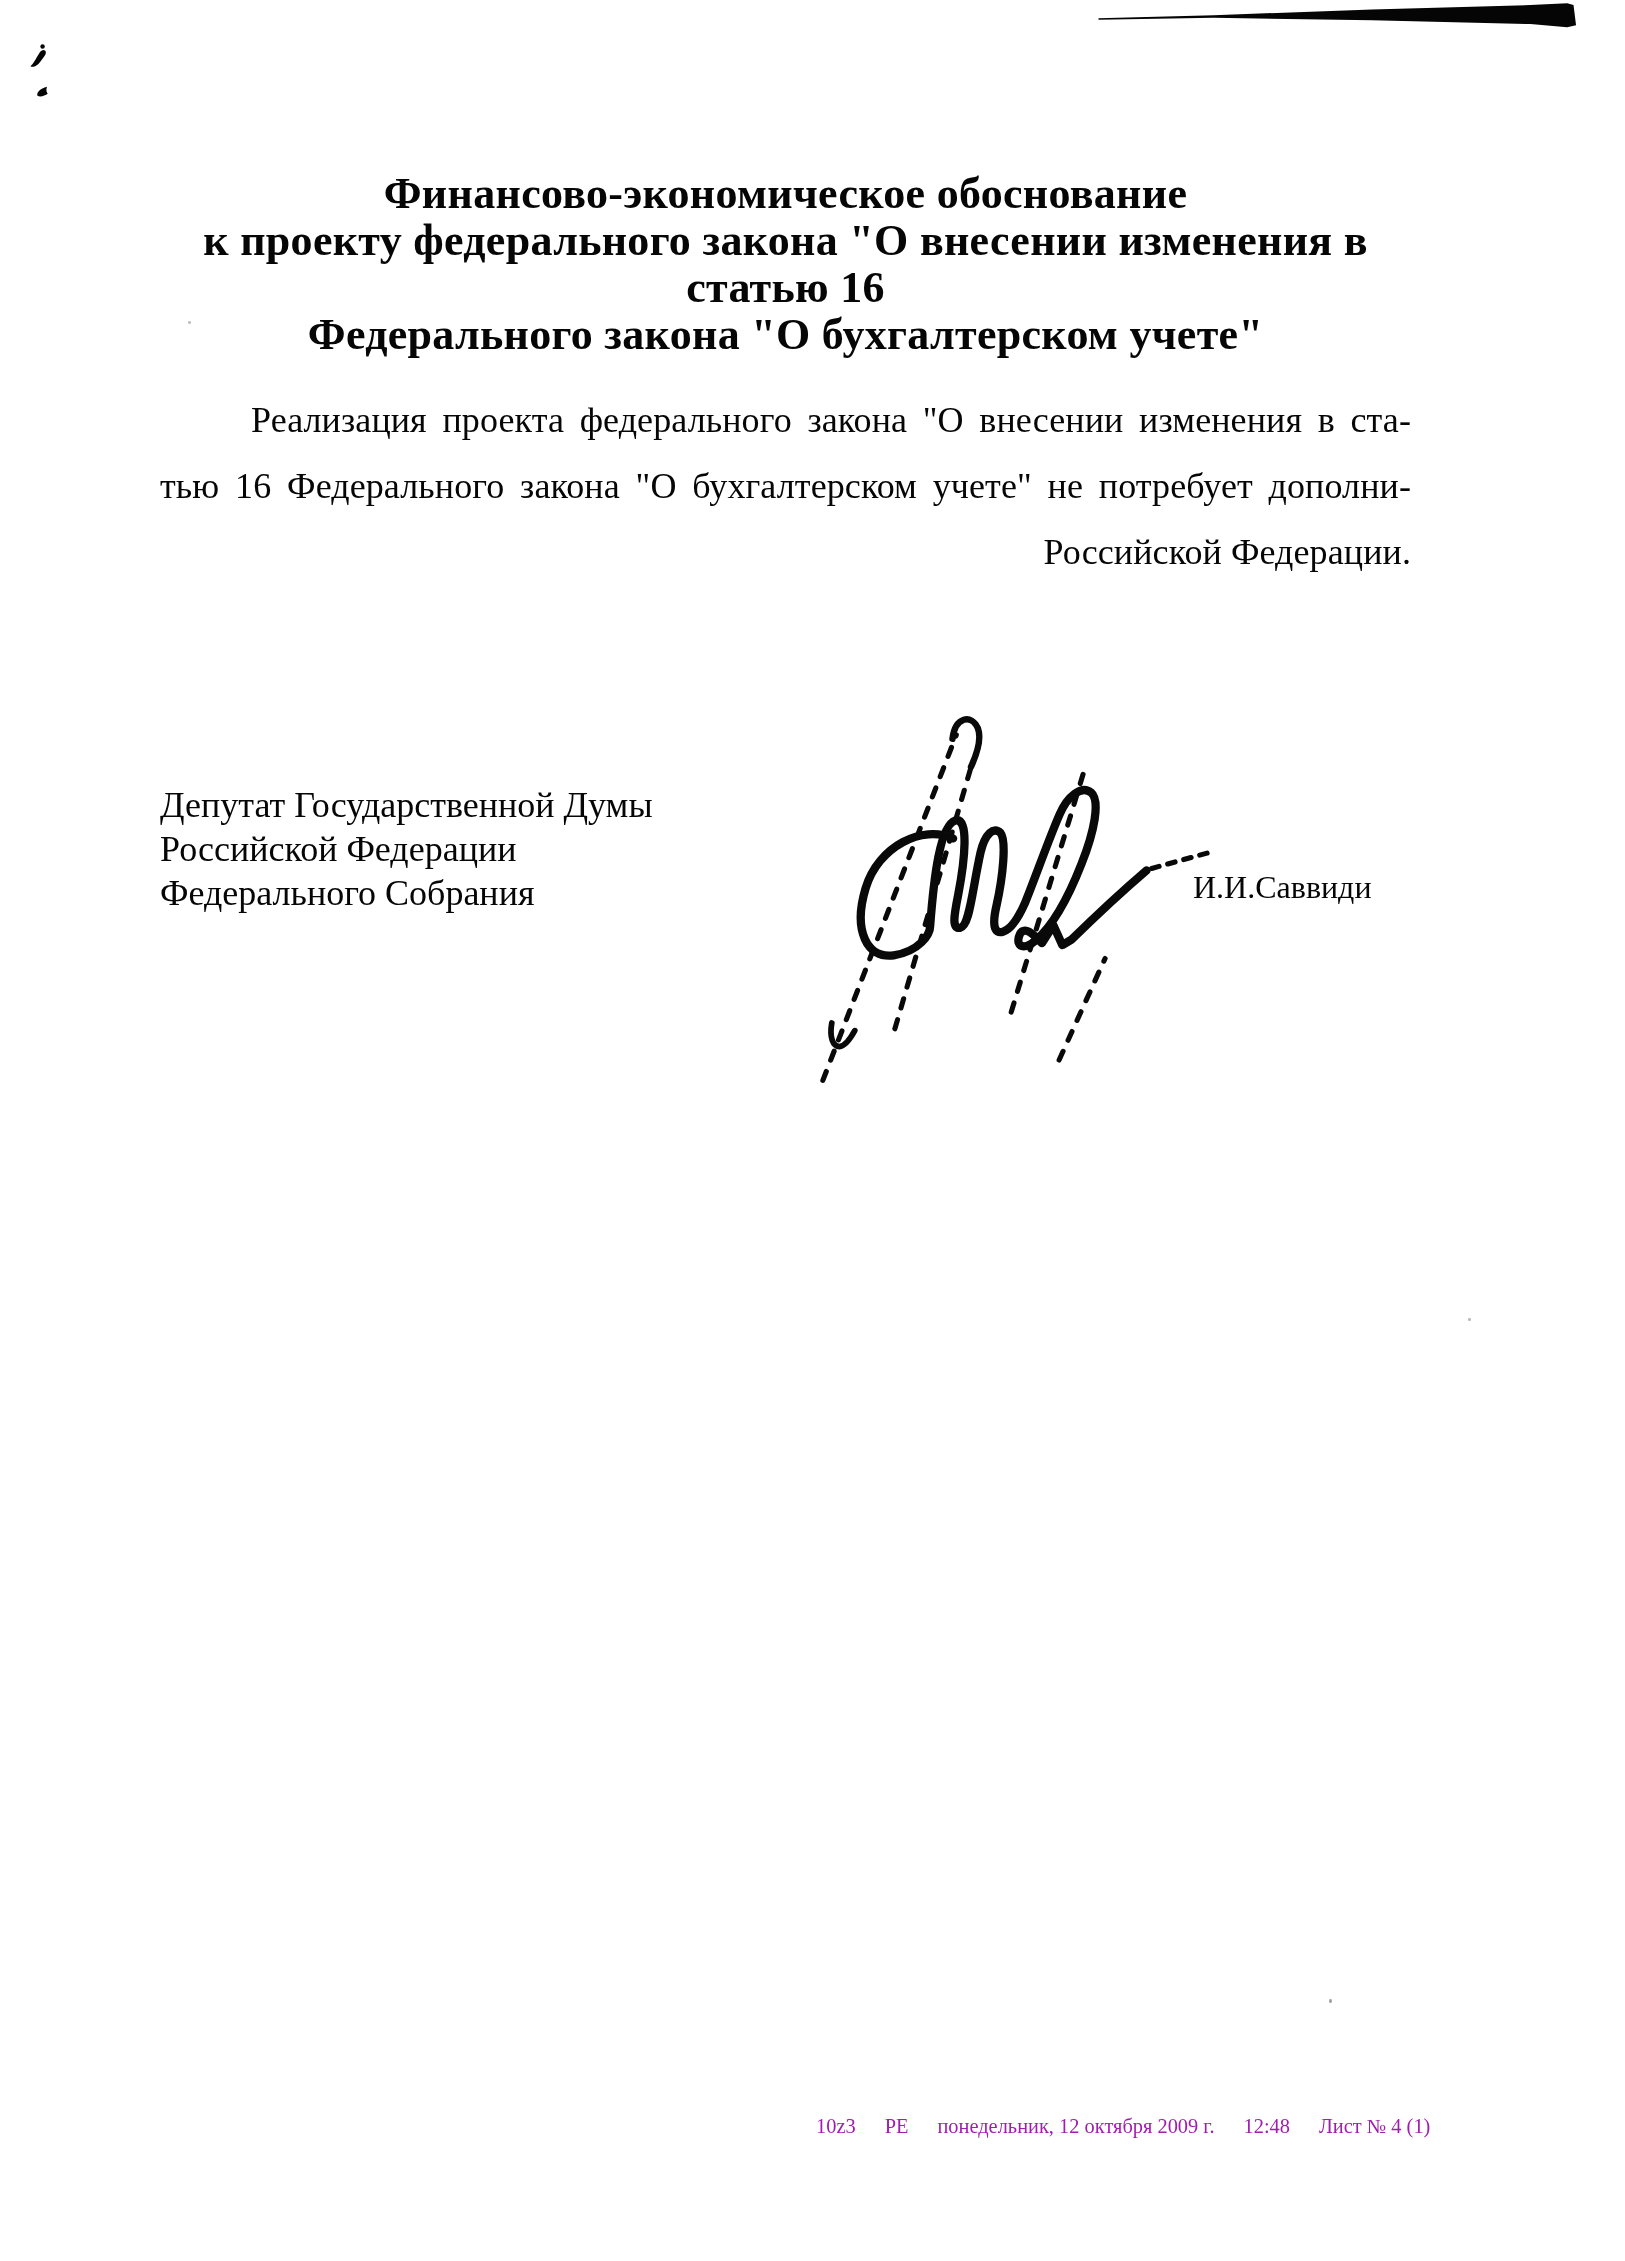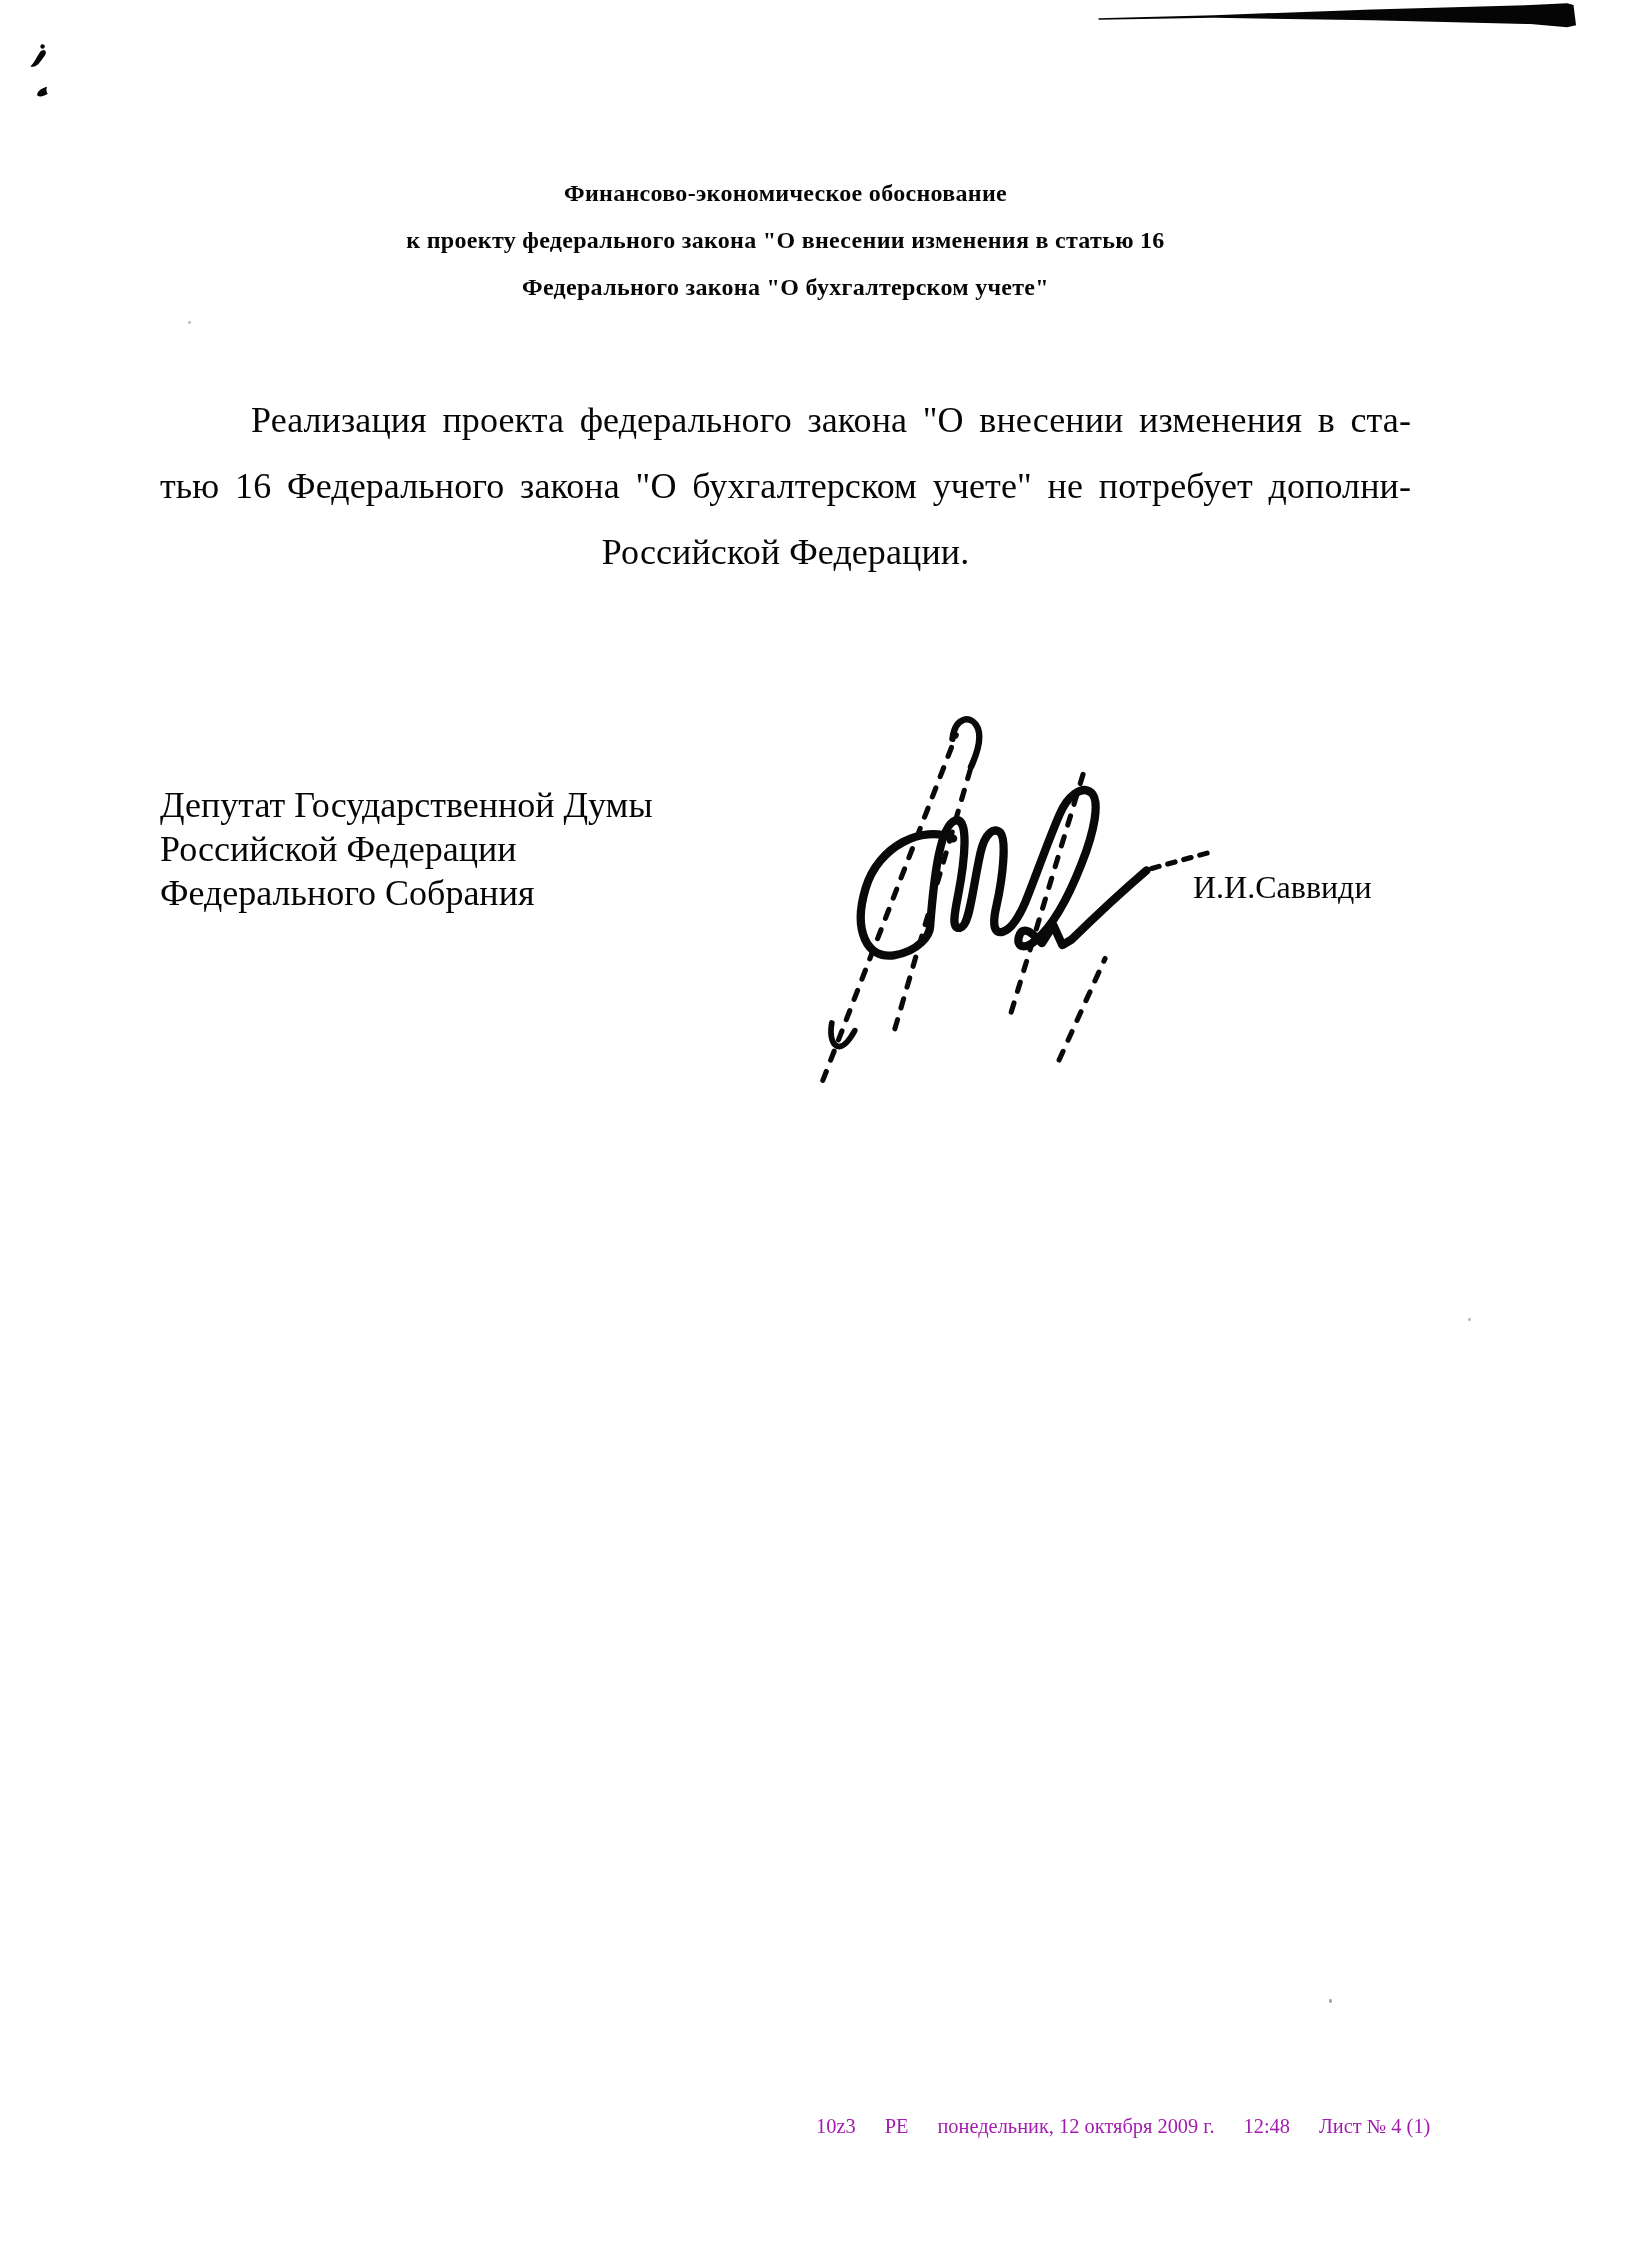--- a/index.html
+++ b/index.html
@@ -40,21 +40,21 @@
   .speck.s3 { left: 1329px; top: 1999px; width: 2.6px; height: 3.8px; background: #777777; opacity: .7; }
 
   
   .title-block {
     position: absolute;
     left: 160px;
     top: 170px;
     width: 1251px;
     text-align: center;
     font-weight: bold;
-    font-size: 24px;
+    font-size: 44px;
     line-height: 47px;
     letter-spacing: 0.3px;
   }
 
   
   .body-par {
     position: absolute;
     left: 160px;
     top: 387px;
     width: 1251px;
@@ -63,21 +63,21 @@
     letter-spacing: 0.1px;
   }
   .body-par .jline {
     text-align: justify;
     text-align-last: justify;
   }
   .body-par .indent {
     text-indent: 91px;
   }
   .body-par .lastline {
-    text-align: center;
+    text-align: right;
   }
 
   
   .signoff-left {
     position: absolute;
     left: 160px;
     top: 783px;
     width: 575px;
     font-size: 36px;
     line-height: 44px;

